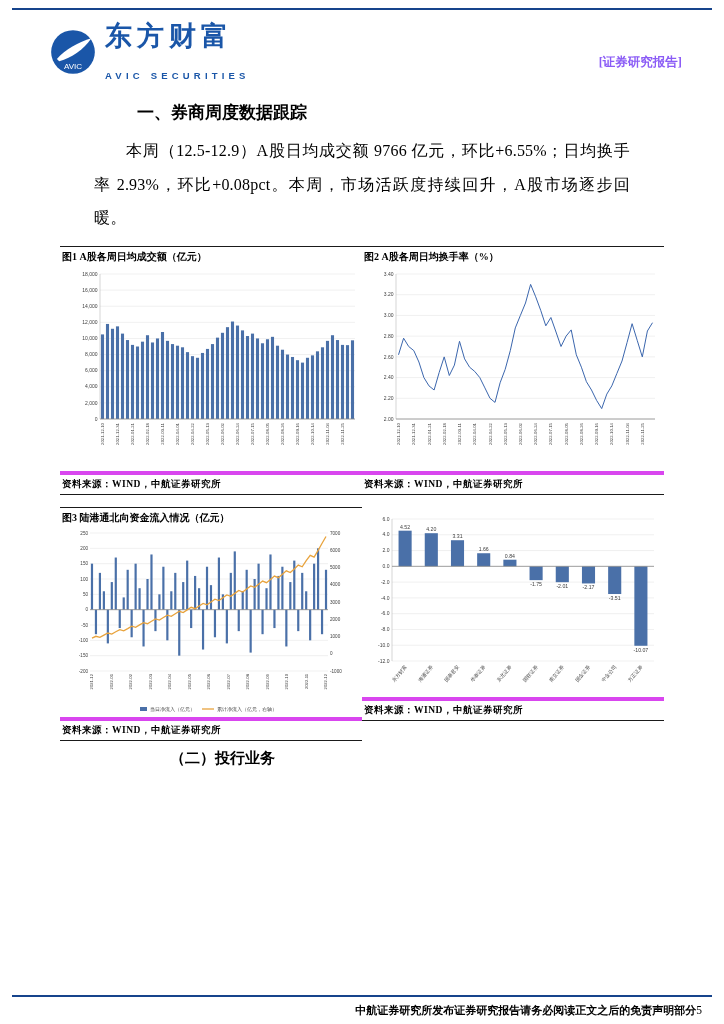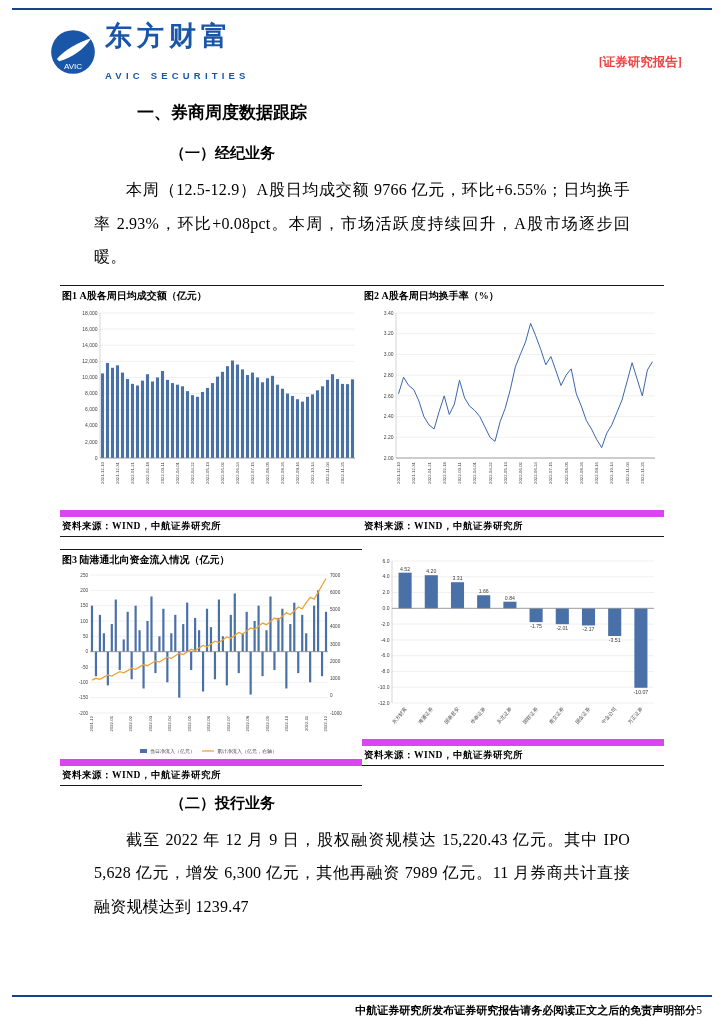--- a/index.html
+++ b/index.html
@@ -6,32 +6,32 @@
   html,body{width:724px;height:1024px;}
   body{background:#fff;font-family:"Liberation Serif",serif;color:#000;position:relative;overflow:hidden;}
   .page{position:absolute;inset:0;}
   .rule{height:2px;background:#16448c;}
   .top-rule{margin:8px 12px 0 12px;}
   header{display:flex;justify-content:space-between;align-items:flex-start;padding:12px 42px 4px 50px;}
   .brand{display:flex;gap:9px;align-items:center;}
   .brand-mark{width:46px;height:46px;flex:0 0 auto;}
   .brand-text .cn{font-size:27px;font-weight:bold;color:#1a56a8;letter-spacing:5px;line-height:1.05;}
   .brand-text .en{font-size:9.5px;color:#1a56a8;letter-spacing:4.2px;margin-top:20px;font-family:"Liberation Sans",sans-serif;font-weight:bold;}
-  .report-type{color:#ef4444;font-size:12.5px;font-weight:bold;margin-top:32px;}
+  .report-type{color:#8b5cf6;font-size:12.5px;font-weight:bold;margin-top:32px;}
   main{padding:0 60px;}
   h1{font-size:17px;font-weight:bold;margin:16px 0 0 77px;}
   h2{font-size:15px;font-weight:bold;margin:20px 0 0 110px;}
   h2.second{margin-top:8px;}
   p.body{font-size:16px;line-height:2.08;text-align:justify;text-indent:2em;margin:10px 34px 0 34px;letter-spacing:0.2px;}
   .fig-row{display:flex;margin-top:12px;}
   .figure{flex:1;min-width:0;}
   .fig-title{font-size:10px;font-weight:bold;border-top:1px solid #1a1a1a;padding:3px 2px 2px 2px;white-space:nowrap;overflow:hidden;}
   .fig-chart{height:205px;}
   .fig-chart.short{height:190px;}
-  .fig-source{font-size:9.5px;font-weight:bold;border-top:7px solid #d946ef;border-bottom:1px solid #1a1a1a;padding:3px 2px;letter-spacing:0.5px;}
+  .fig-source{font-size:9.5px;font-weight:bold;border-top:4px solid #d946ef;border-bottom:1px solid #1a1a1a;padding:3px 2px;letter-spacing:0.5px;}
   footer{position:absolute;left:12px;right:12px;bottom:6px;}
   .footer-row{display:flex;justify-content:flex-end;align-items:baseline;font-size:11px;font-weight:bold;padding:6px 10px 0 46px;}
   .footer-row .page-num{font-weight:normal;font-size:11.5px;}
 </style>
 </head>
 <body>
 
 <div class="page">
 
   <div class="rule top-rule"></div>
@@ -46,21 +46,20 @@
       <div class="brand-text">
         <div class="cn">东方财富</div>
         <div class="en">AVIC  SECURITIES</div>
       </div>
     </div>
     <div class="report-type">[证券研究报告]</div>
   </header>
 
   <main>
     <h1>一、券商周度数据跟踪</h1>
-    <h2>（一）经纪业务</h2>
     <p class="body">本周（12.5-12.9）A股日均成交额 9766 亿元，环比+6.55%；日均换手率 2.93%，环比+0.08pct。本周，市场活跃度持续回升，A股市场逐步回暖。</p>
 
     <div class="fig-row">
       <figure class="figure">
         <div class="fig-title">图1  A股各周日均成交额（亿元）</div>
         <div class="fig-chart">
             <svg viewBox="0 0 294 205" style="width: 100%; height: 100%; display: block; font-family: &quot;Liberation Sans&quot;, sans-serif;">
               <line x1="36" x2="291" y1="153" y2="153" stroke="#e1e1e1" stroke-width="0.5"></line>
               <text x="33.5" y="154.7" font-size="5" fill="#404040" text-anchor="end">0</text>
               <line x1="36" x2="291" y1="136.88888888888889" y2="136.88888888888889" stroke="#e1e1e1" stroke-width="0.5"></line>
@@ -374,21 +373,20 @@
               <text x="224.5" y="160" font-size="5" fill="#404040" text-anchor="end" transform="rotate(-50 224.5 160)">国金证券</text>
               <text x="250.7" y="160" font-size="5" fill="#404040" text-anchor="end" transform="rotate(-50 250.7 160)">中金公司</text>
               <text x="276.9" y="160" font-size="5" fill="#404040" text-anchor="end" transform="rotate(-50 276.9 160)">方正证券</text>
             </svg>
           </div>
         <div class="fig-source">资料来源：WIND，中航证券研究所</div>
       </figure>
     </div>
 
     <h2 class="second">（二）投行业务</h2>
-    <p class="body">截至 2022 年 12 月 9 日，股权融资规模达 15,220.43 亿元。其中 IPO 5,628 亿元，增发 6,300 亿元，其他再融资 7989 亿元。11 月券商共计直接融资规模达到 1239.47</p>
   </main>
 
   <footer>
     <div class="rule"></div>
     <div class="footer-row">
       <span>中航证券研究所发布</span>
       <span>证券研究报告</span>
       <span>请务必阅读正文之后的免责声明部分</span>
       <span class="page-num">5</span>
     </div>

